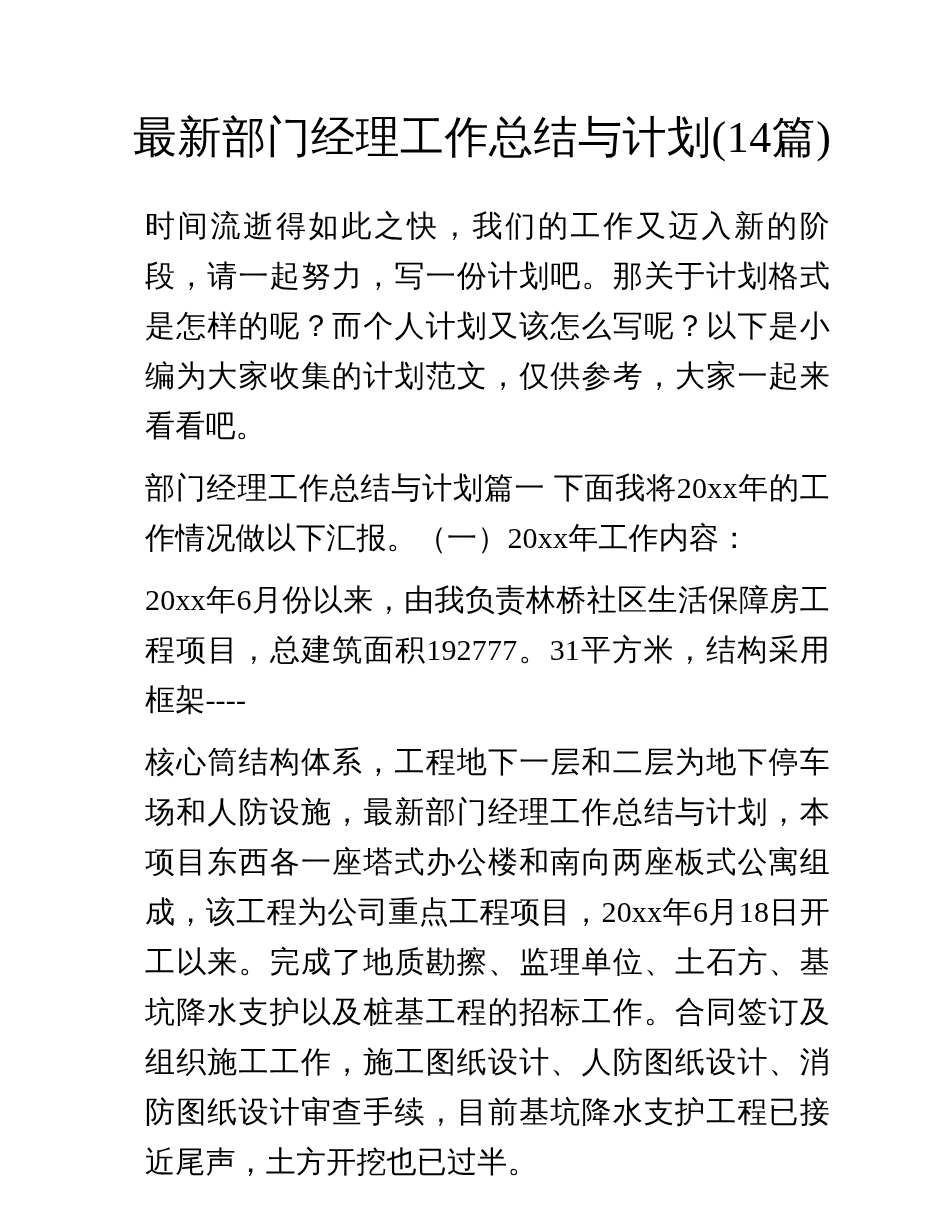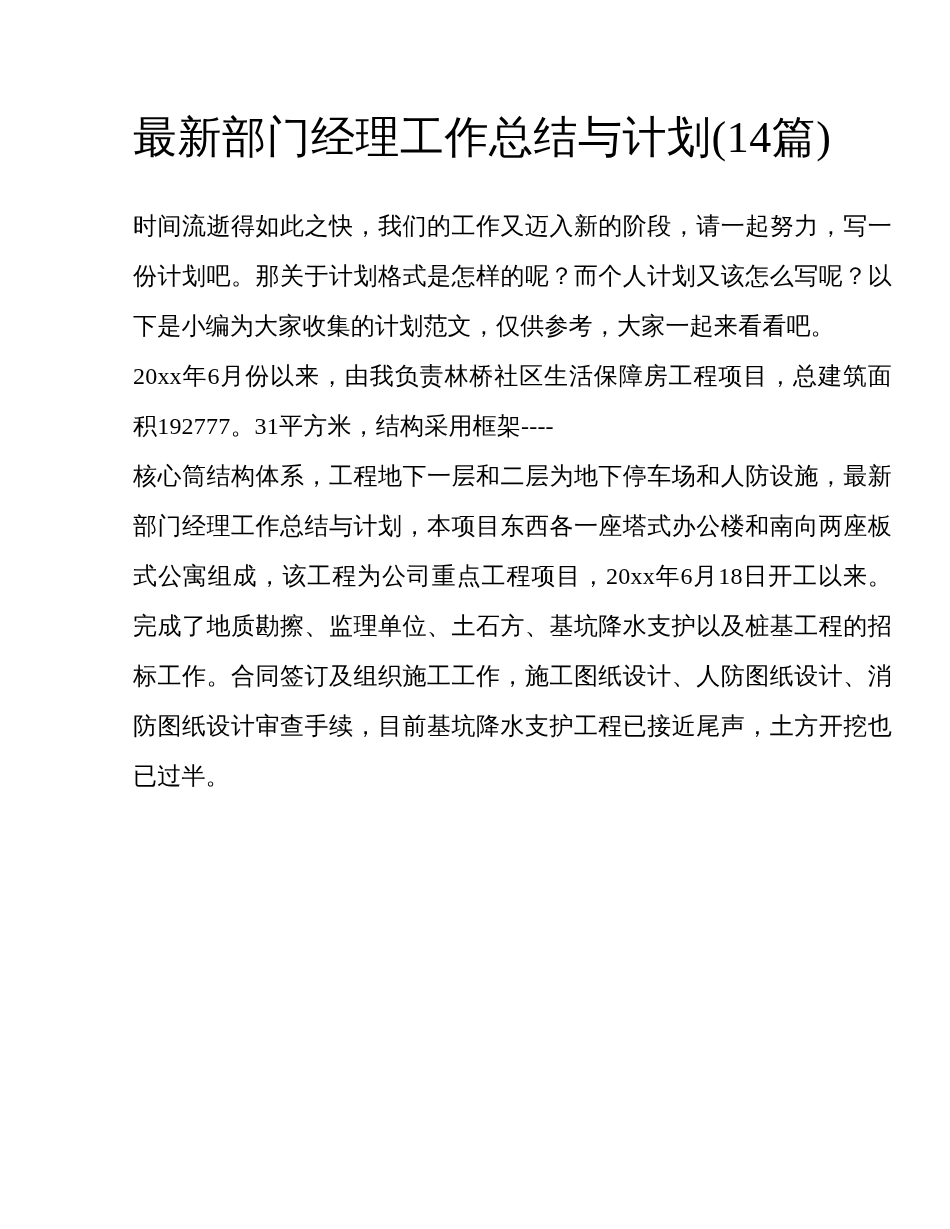--- a/index.html
+++ b/index.html
@@ -11,52 +11,53 @@
     width: 950px;
     height: 1229px;
     font-family: "Liberation Serif", "DejaVu Serif", serif;
     color: #000000;
     overflow: hidden;
   }
   .page {
     width: 950px;
     height: 1084px;
     box-sizing: border-box;
-    padding: 108px 58px 40px 133px;
+    padding: 108px 108px 40px 133px;
     position: relative;
   }
   .doc-title {
     font-family: "Liberation Serif", "DejaVu Serif", serif;
     font-size: 44px;
     line-height: 1.35;
     font-weight: 400;
     letter-spacing: 0.5px;
     margin: 0 0 34px 0;
     word-break: break-all;
   }
   .para {
     font-family: "Liberation Serif", "DejaVu Serif", serif;
-    font-size: 24px;
+    font-size: 30px;
     line-height: 50px;
-    margin: 0;
+    margin: 12px;
     text-align: justify;
     word-break: break-all;
     letter-spacing: 0.2px;
   }
   .para + .para {
     margin-top: 0;
   }
 </style>
 </head>
 <body>
 
 <div class="page">
 
   <h1 class="doc-title">最新部门经理工作总结与计划(14篇)</h1>
 
   <p class="para">时间流逝得如此之快，我们的工作又迈入新的阶段，请一起努力，写一份计划吧。那关于计划格式是怎样的呢？而个人计划又该怎么写呢？以下是小编为大家收集的计划范文，仅供参考，大家一起来看看吧。</p>
 
+  <p class="para">部门经理工作总结与计划篇一 下面我将20xx年的工作情况做以下汇报。（一）20xx年工作内容：</p>
 
   <p class="para">20xx年6月份以来，由我负责林桥社区生活保障房工程项目，总建筑面积192777。31平方米，结构采用框架----</p>
 
   <p class="para">核心筒结构体系，工程地下一层和二层为地下停车场和人防设施，最新部门经理工作总结与计划，本项目东西各一座塔式办公楼和南向两座板式公寓组成，该工程为公司重点工程项目，20xx年6月18日开工以来。完成了地质勘擦、监理单位、土石方、基坑降水支护以及桩基工程的招标工作。合同签订及组织施工工作，施工图纸设计、人防图纸设计、消防图纸设计审查手续，目前基坑降水支护工程已接近尾声，土方开挖也已过半。</p>
 
 </div>
 
 </body></html>

